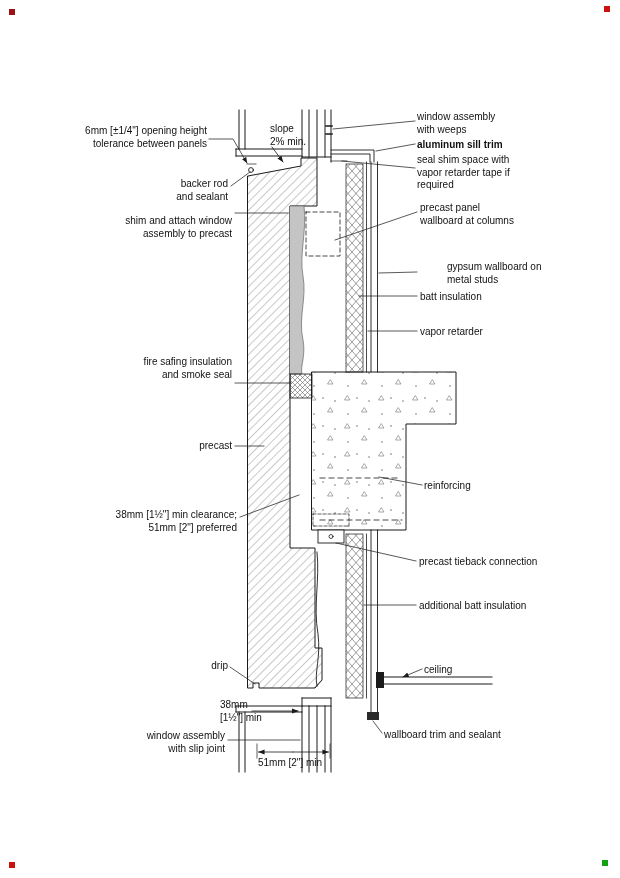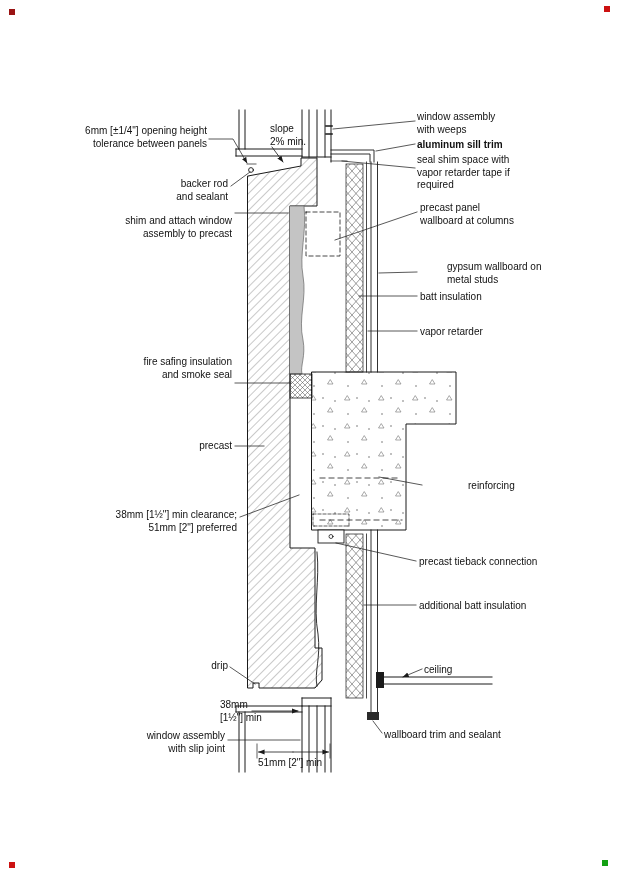--- a/index.html
+++ b/index.html
@@ -165,21 +165,21 @@
 assembly to precast</div>
   <div class="lbl" style="left:420px;  top:202px;">precast panel
 wallboard at columns</div>
   <div class="lbl" style="left:420px;  top:261px;margin-left:27px;">gypsum wallboard on
 metal studs</div>
   <div class="lbl" style="left:420px;  top:291px;">batt insulation</div>
   <div class="lbl" style="left:420px;  top:326px;">vapor retarder</div>
   <div class="lbl r" style="right:388px; top:356px;">fire safing insulation
 and smoke seal</div>
   <div class="lbl r" style="right:388px; top:440px;">precast</div>
-  <div class="lbl" style="left:424px;  top:480px;margin-left:44px;">reinforcing</div>
+  <div class="lbl" style="left:424px;  top:480px;">reinforcing</div>
   <div class="lbl r" style="right:383px; top:509px;">38mm [1½"] min clearance;
 51mm [2"] preferred</div>
   <div class="lbl" style="left:419px;  top:556px;">precast tieback connection</div>
   <div class="lbl" style="left:419px;  top:600px;">additional batt insulation</div>
   <div class="lbl r" style="right:392px; top:660px;">drip</div>
   <div class="lbl" style="left:424px;  top:664px;">ceiling</div>
   <div class="lbl" style="left:220px;  top:699px;">38mm
 [1½"] min</div>
   <div class="lbl r" style="right:395px; top:730px;">window assembly
 with slip joint</div>

